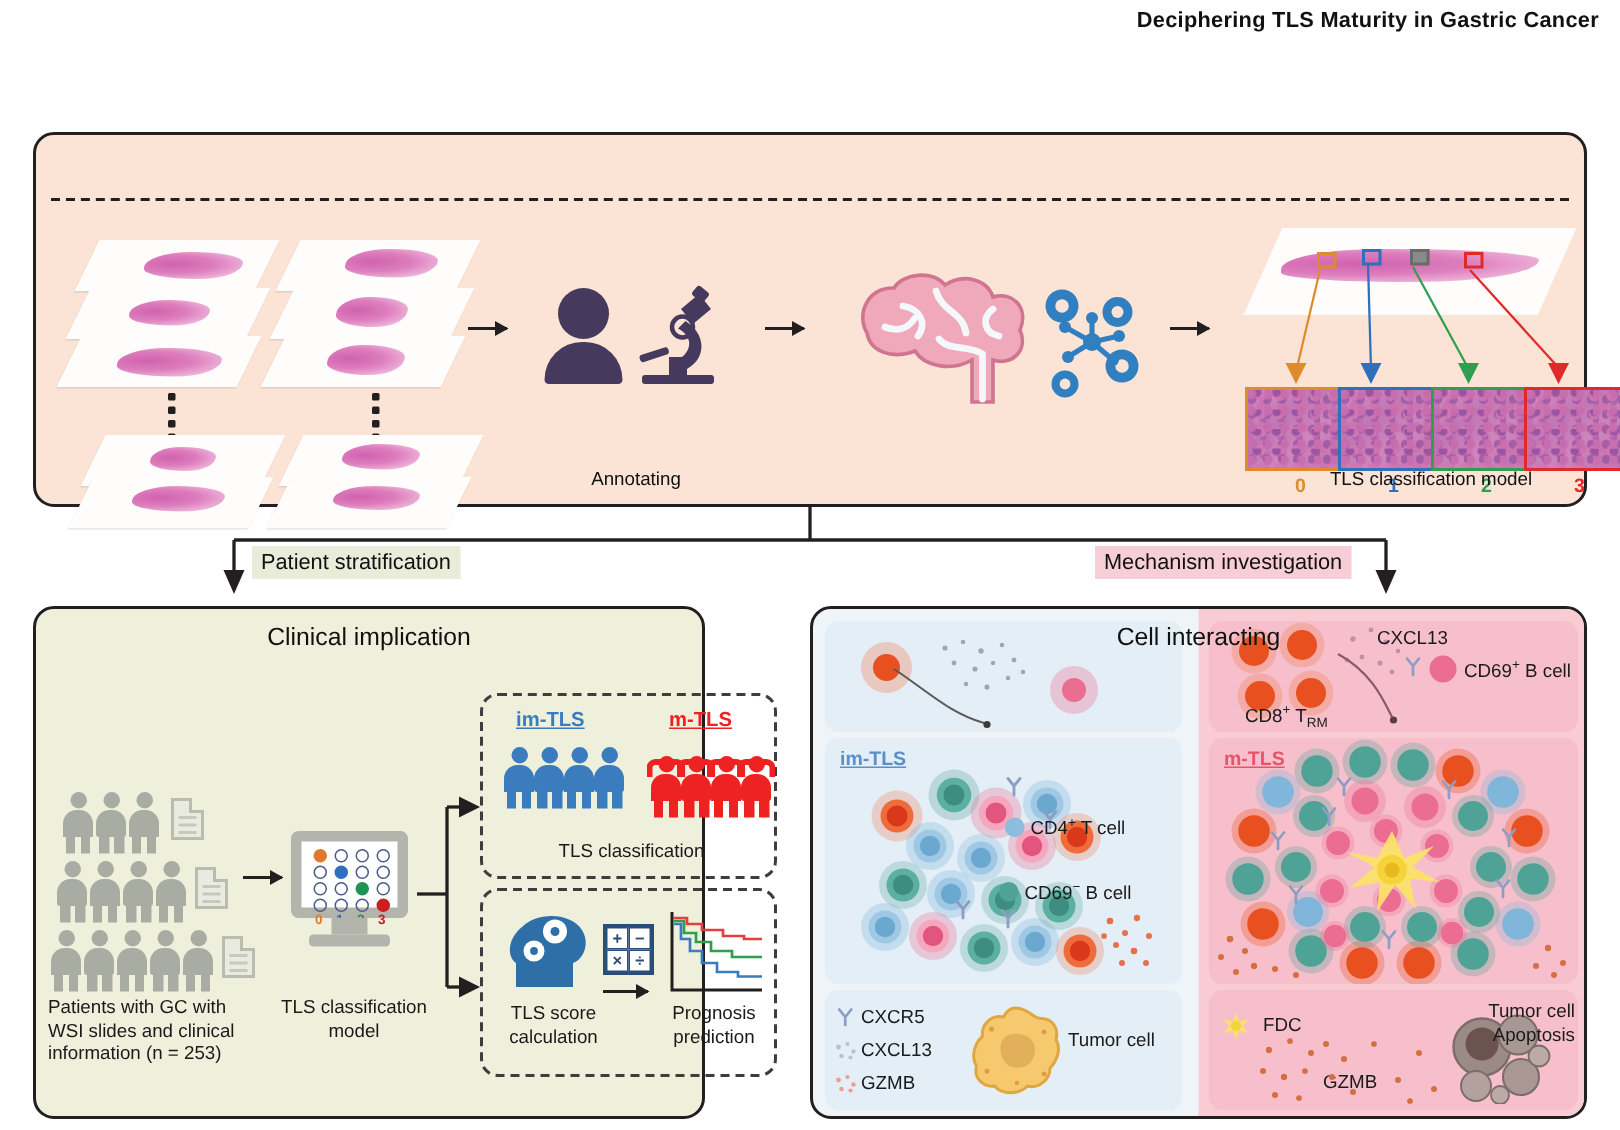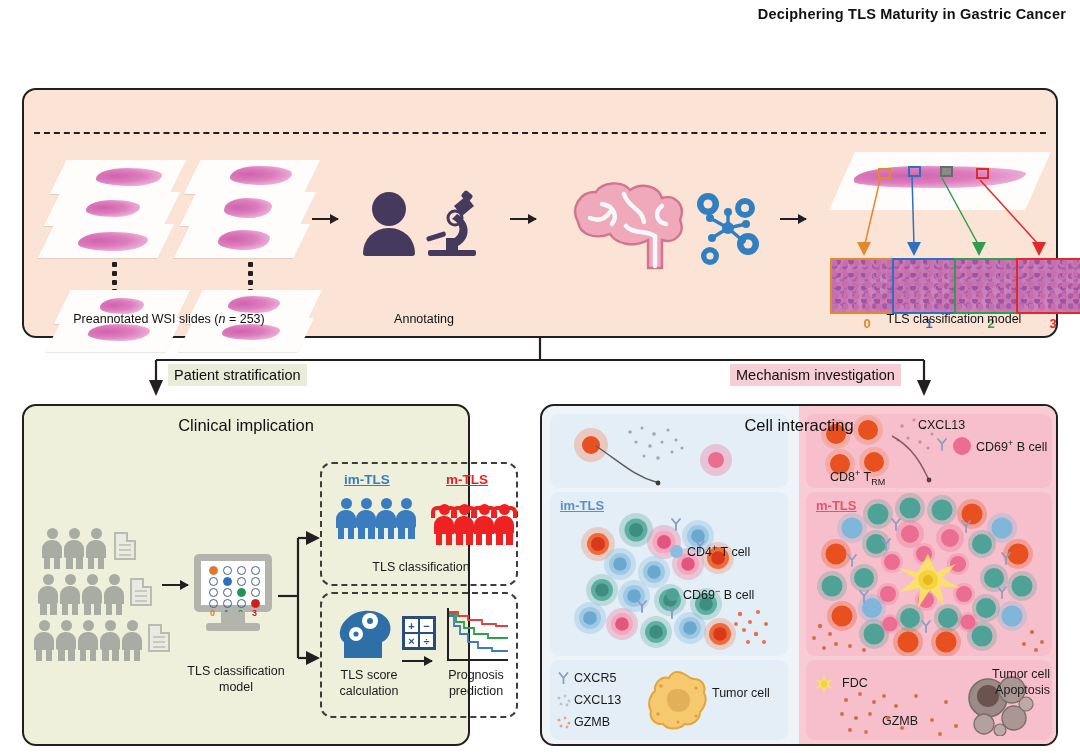--- a/index.html
+++ b/index.html
@@ -239,21 +239,20 @@
       <span></span>
         <span></span>
         <span></span>
         <span></span>
     </div>
     <div class="slide" style="left:170px; top:200px;"></div>
     <div class="tissue" style="left:204px; top:206px; width:52px; height:17px;"></div>
     <div class="slide" style="left:162px; top:228px;"></div>
     <div class="tissue" style="left:198px; top:234px; width:58px; height:16px;"></div>
   </div>
-  <div class="stage-label" style="left:20px; top:222px; width:250px;"><span>Preannotated WSI slides (</span><i>n</i><span> = 253)</span></div>
 
   <div class="arrow-r" style="left:288px; top:128px; width:26px;"></div>
 
   <div class="annot" style="left:344px; top:96px; width:116px; height:74px;">
     <div class="head"></div>
       <div class="body"></div>
     <svg class="scope" viewBox="0 0 56 68">
       <g fill="#453a5e">
         <rect x="4" y="62" width="48" height="6" rx="2"></rect>
         <rect x="22" y="50" width="12" height="12"></rect>
@@ -441,20 +440,25 @@
       </div>
     <div class="person fig-gray skirt" style="left:98px; top:214px;">
         <div class="ph"></div>
         <div class="pb"></div>
         <div class="pl1"></div>
         <div class="pl2"></div>
       </div>
     <div class="doc" style="left:124px; top:218px;">
         <i></i>
       </div>
+  </div>
+  <div class="sub-cap" style="left:8px; top:258px; width:150px; text-align:left;">
+    <div>Patients with GC with</div>
+    <div>WSI slides and clinical</div>
+    <div>information (n = 253)</div>
   </div>
 
   <div class="arrow-r" style="left:138px; top:178px; width:26px;"></div>
 
   <div class="monitor" style="left:170px; top:148px; width:78px; height:78px;">
     <div class="screen">
       <div class="dotgrid">
         <div class="c" style="left:0;  top:0;  background:#e0792e; border-color:#e0792e;"></div>
         <div class="c" style="left:14px; top:0;"></div>
         <div class="c" style="left:28px; top:0;"></div>

